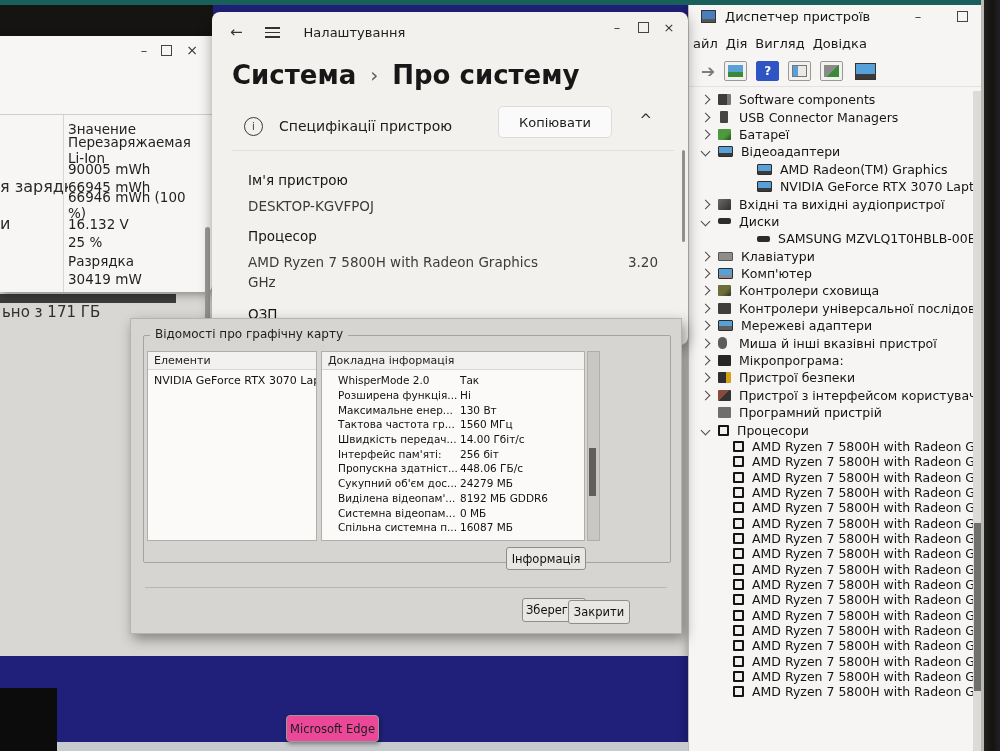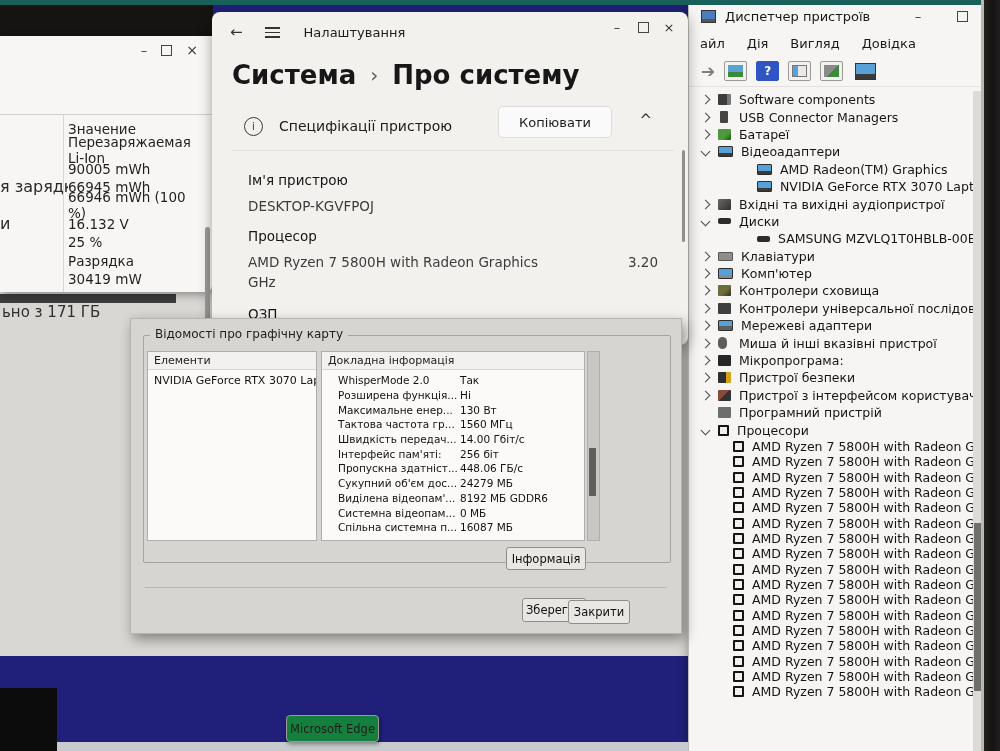--- a/index.html
+++ b/index.html
@@ -97,21 +97,21 @@
   
   .dm-win{left:688px;top:3px;width:300px;height:748px;background:#f6f5f3;z-index:22;
           border-left:1px solid #bdbcb8;box-shadow:-2px 0 8px rgba(0,0,0,.25);}
   .dm-titlebar{position:absolute;left:0;top:0;width:100%;height:26px;display:flex;align-items:center;}
   .dm-appicon{width:13px;height:11px;margin-left:12px;background:linear-gradient(#4a7dbd 70%,#555 70%);
               border:1px solid #333;}
   .dm-title{margin-left:9px;font-size:13px;color:#181818;}
   .dm-ctrls{position:absolute;right:14px;top:2px;display:flex;align-items:center;gap:18px;}
   .dm-menubar{position:absolute;left:0;top:28px;width:100%;height:24px;display:flex;
               align-items:center;gap:0;font-size:13px;color:#1a1a1a;}
-  .dm-menu-item{padding:0 11px;}
+  .dm-menu-item{padding:0 4px;}
   .dm-toolbar{position:absolute;left:0;top:53px;width:100%;height:30px;display:flex;align-items:center;
               border-bottom:1px solid #e3e2df;}
   .tb-arrow{font-size:17px;color:#7d7d7b;font-weight:bold;margin-left:12px;}
   .tb-btn{width:21px;height:18px;border:1px solid #9a9996;border-radius:2px;background:#f2f1ee;
           margin-left:9px;position:relative;}
   .tb-inner{position:absolute;left:3px;top:3px;right:3px;bottom:3px;}
   .tb-help{background:#2f55c4;border-color:#2f55c4;display:flex;align-items:center;
            justify-content:center;color:#fff;font-size:12px;font-weight:bold;}
   .tb-mon{width:19px;height:15px;margin-left:12px;background:linear-gradient(#58a0d8 70%,#3a3a3a 70%);
           border:1px solid #333;}
@@ -142,21 +142,21 @@
   .ti-firmware{background:#262626;}
   .ti-monitor{background:linear-gradient(#4a90cc 72%,#222 72%);border:1px solid #222;height:10px;}
   .ti-security-device{background:linear-gradient(90deg,#2e2e2e 62%,#d4a017 62%);}
   .ti-hid{background:linear-gradient(135deg,#8a4a3a 50%,#333 50%);}
   .ti-software-device{background:#6e6e6c;}
   .ti-processor{background:#f0f0ee;border:2.4px solid #141414;width:7px;height:7px;border-radius:1px;}
   .dm-scroll{position:absolute;left:284px;top:88px;width:9px;bottom:0;background:#dcdbd7;}
   .dm-thumb{position:absolute;left:1px;top:432px;width:7px;height:168px;background:#6f6f6d;}
 
   
-  .edge-tip{left:286px;top:715px;width:91px;height:25px;background:#15803d;border:1px solid #9a9a9a;
+  .edge-tip{left:286px;top:715px;width:91px;height:25px;background:#ec4899;border:1px solid #9a9a9a;
             border-radius:4px;z-index:52;display:flex;align-items:center;justify-content:center;
             font-size:11.5px;color:#1d1d1d;box-shadow:1px 2px 4px rgba(0,0,0,.4);}
 </style>
 </head>
 <body>
 
 <div class="stage">
 
   <div class="abs teal-strip"></div>
   <div class="abs black-band"></div>

